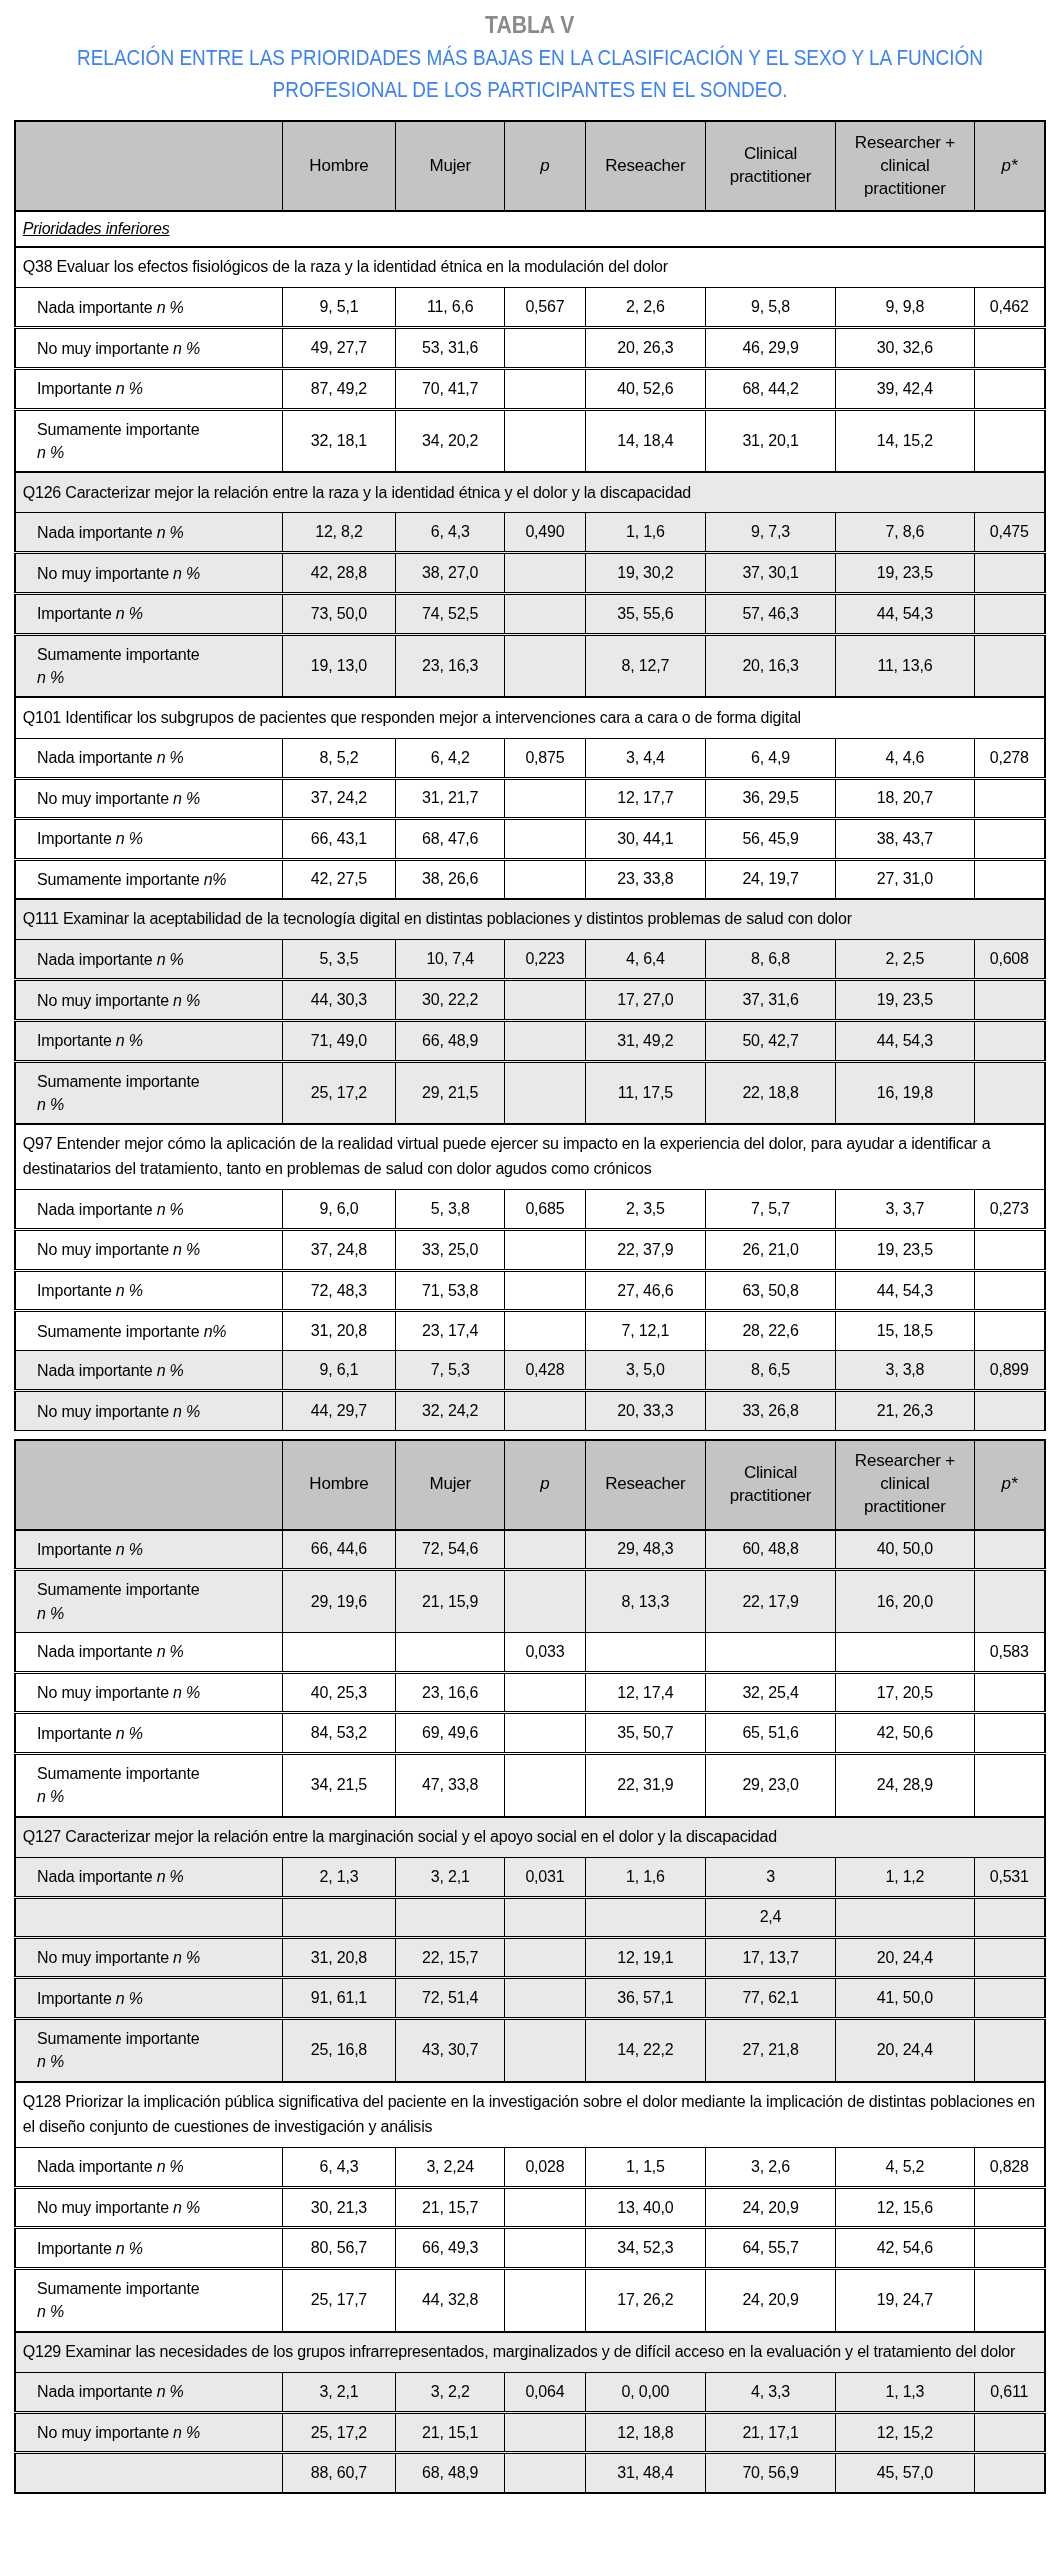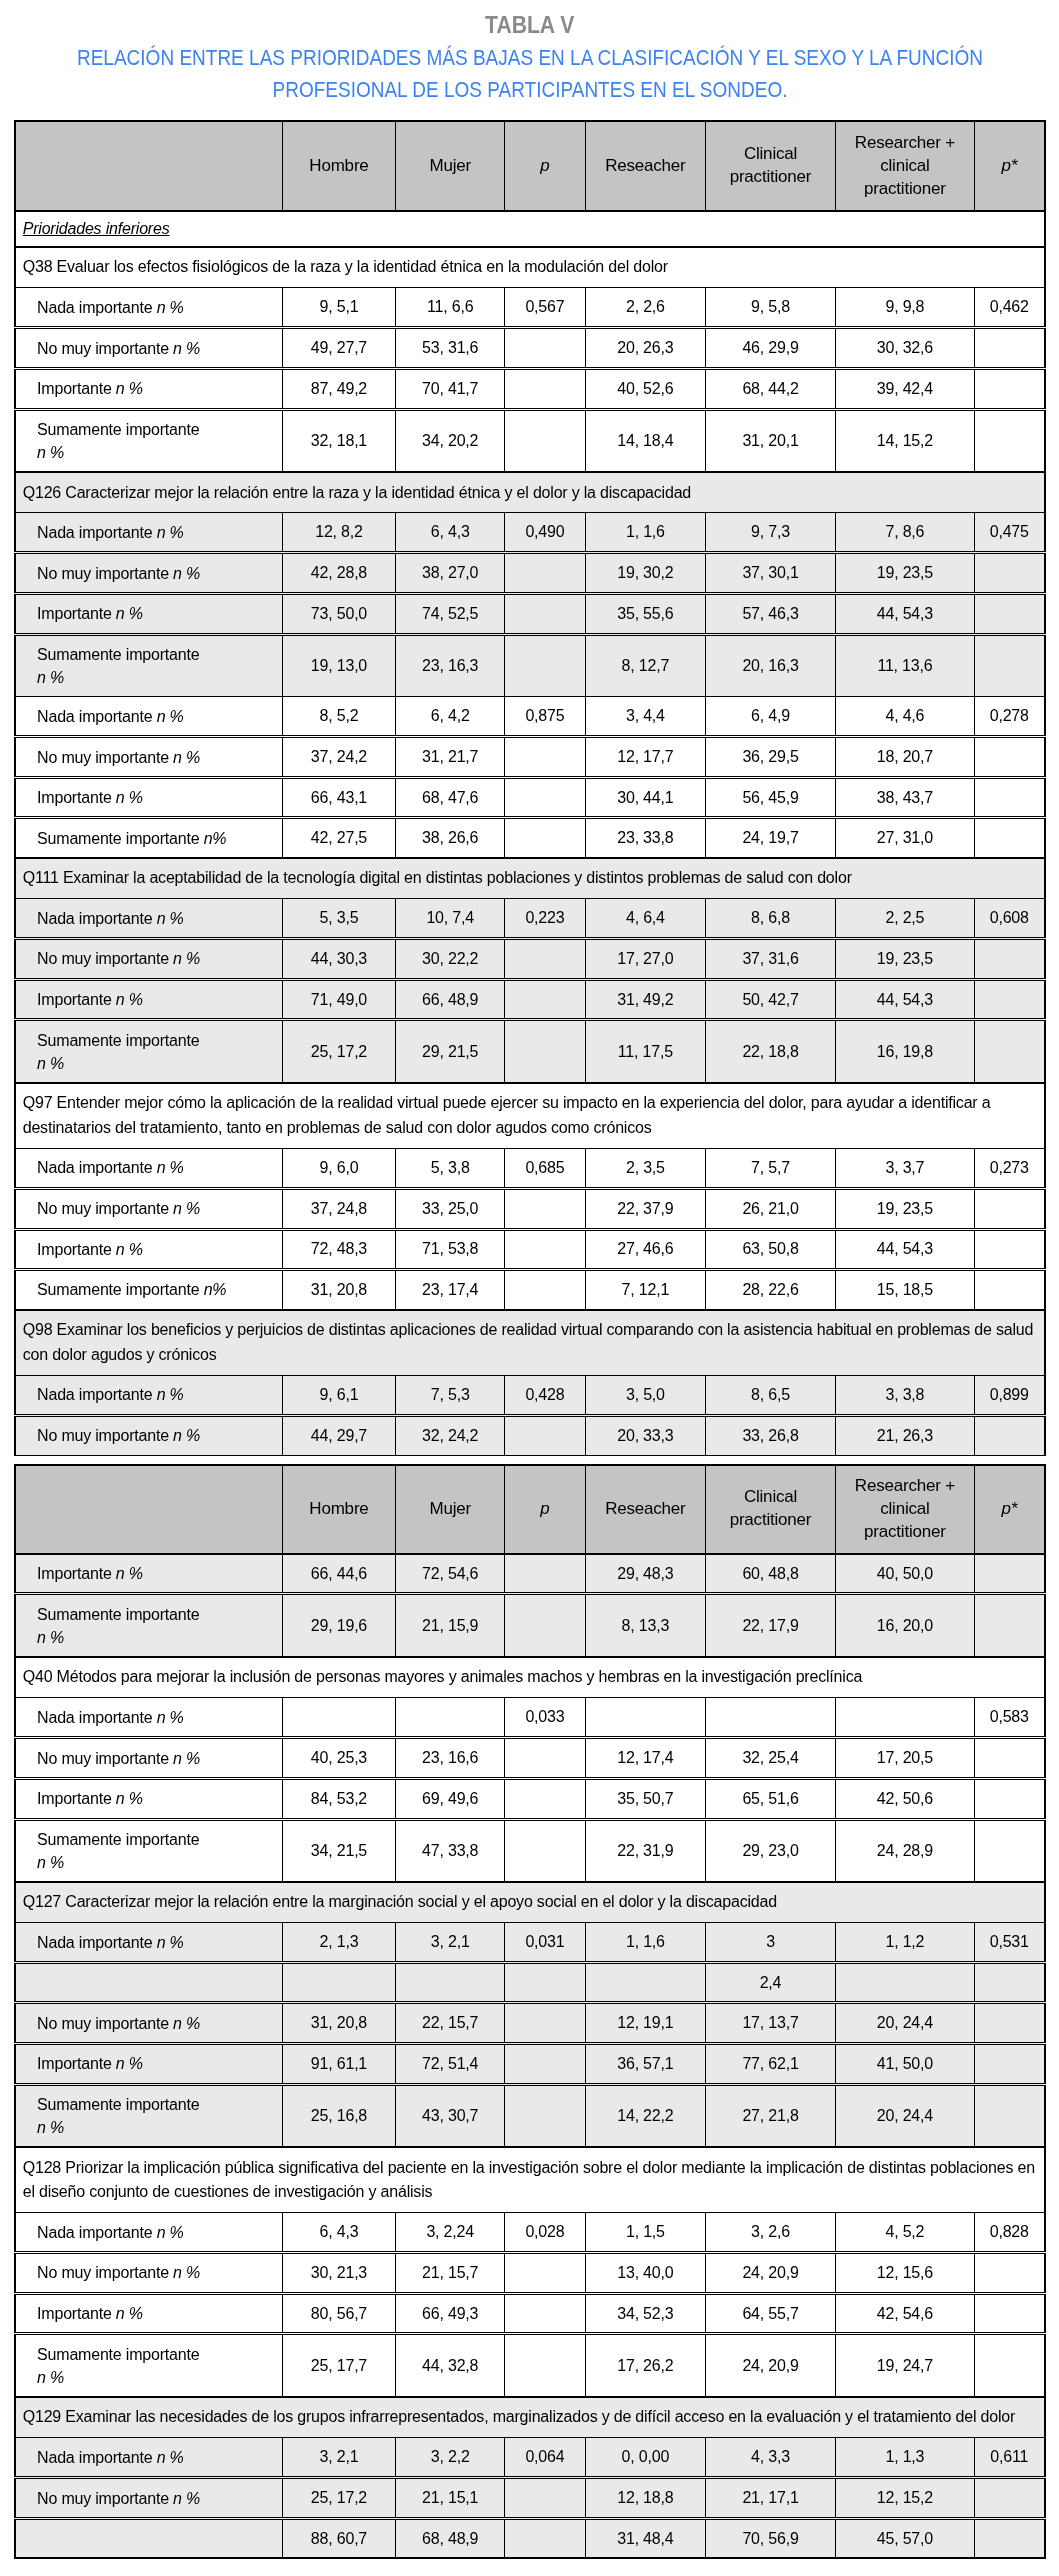--- a/index.html
+++ b/index.html
@@ -209,20 +209,23 @@
         <tr class="data-row shade">
           <td class="rowlabel first"><span style="display: block;">Sumamente importante</span><span class="sfx">n %</span></td>
           <td class="num">19, 13,0</td>
           <td class="num">23, 16,3</td>
           <td class="num"></td>
           <td class="num">8, 12,7</td>
           <td class="num">20, 16,3</td>
           <td class="num">11, 13,6</td>
           <td class="num last"></td>
         </tr>
+        <tr class="question-row">
+          <td colspan="8" class="first last">Q101 Identificar los subgrupos de pacientes que responden mejor a intervenciones cara a cara o de forma digital</td>
+        </tr>
         <tr class="data-row after-title">
           <td class="rowlabel first"><span>Nada importante</span> <span class="sfx">n %</span></td>
           <td class="num">8, 5,2</td>
           <td class="num">6, 4,2</td>
           <td class="num">0,875</td>
           <td class="num">3, 4,4</td>
           <td class="num">6, 4,9</td>
           <td class="num">4, 4,6</td>
           <td class="num last">0,278</td>
         </tr>
@@ -334,23 +337,20 @@
         </tr>
         <tr class="data-row">
           <td class="rowlabel first"><span>Sumamente importante</span> <span class="sfx">n%</span></td>
           <td class="num">31, 20,8</td>
           <td class="num">23, 17,4</td>
           <td class="num"></td>
           <td class="num">7, 12,1</td>
           <td class="num">28, 22,6</td>
           <td class="num">15, 18,5</td>
           <td class="num last"></td>
-        </tr>
-        <tr class="question-row shade">
-          <td colspan="8" class="first last">Q98 Examinar los beneficios y perjuicios de distintas aplicaciones de realidad virtual comparando con la asistencia habitual en problemas de salud con dolor agudos y crónicos</td>
         </tr>
         <tr class="data-row shade after-title">
           <td class="rowlabel first"><span>Nada importante</span> <span class="sfx">n %</span></td>
           <td class="num">9, 6,1</td>
           <td class="num">7, 5,3</td>
           <td class="num">0,428</td>
           <td class="num">3, 5,0</td>
           <td class="num">8, 6,5</td>
           <td class="num">3, 3,8</td>
           <td class="num last">0,899</td>
@@ -391,23 +391,20 @@
         <tr class="data-row shade">
           <td class="rowlabel first"><span style="display: block;">Sumamente importante</span><span class="sfx">n %</span></td>
           <td class="num">29, 19,6</td>
           <td class="num">21, 15,9</td>
           <td class="num"></td>
           <td class="num">8, 13,3</td>
           <td class="num">22, 17,9</td>
           <td class="num">16, 20,0</td>
           <td class="num last"></td>
         </tr>
-        <tr class="question-row">
-          <td colspan="8" class="first last">Q40 Métodos para mejorar la inclusión de personas mayores y animales machos y hembras en la investigación preclínica</td>
-        </tr>
         <tr class="data-row after-title">
           <td class="rowlabel first"><span>Nada importante</span> <span class="sfx">n %</span></td>
           <td class="num"></td>
           <td class="num"></td>
           <td class="num">0,033</td>
           <td class="num"></td>
           <td class="num"></td>
           <td class="num"></td>
           <td class="num last">0,583</td>
         </tr>

